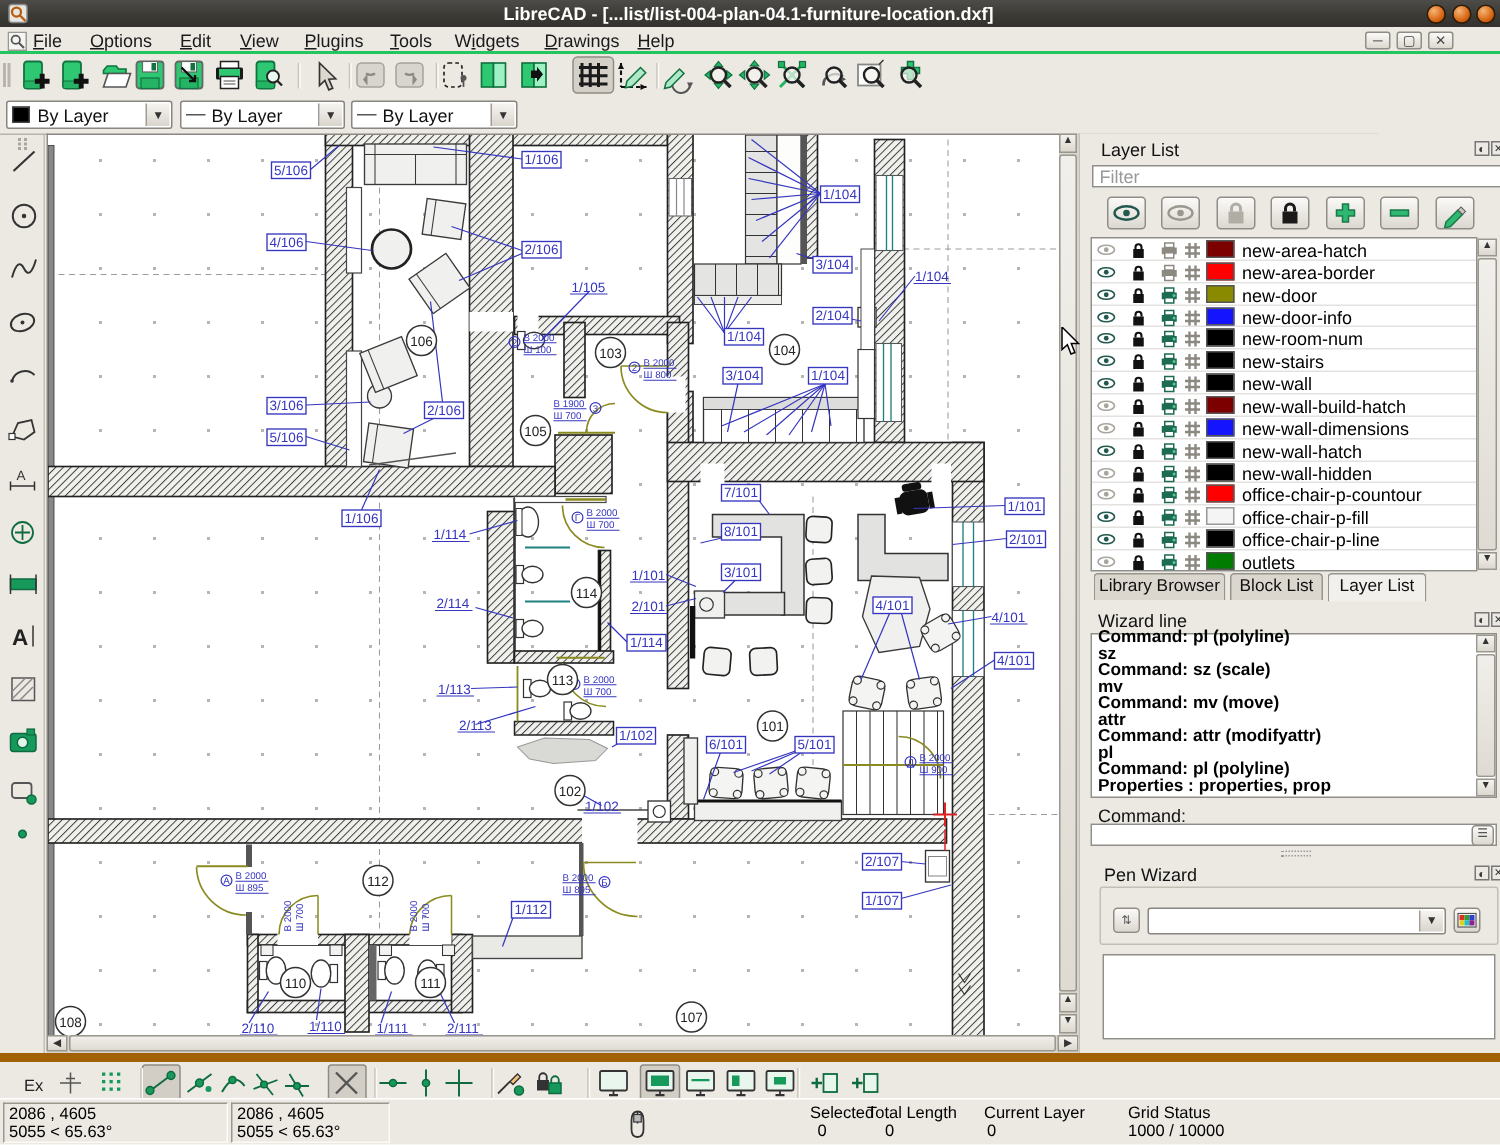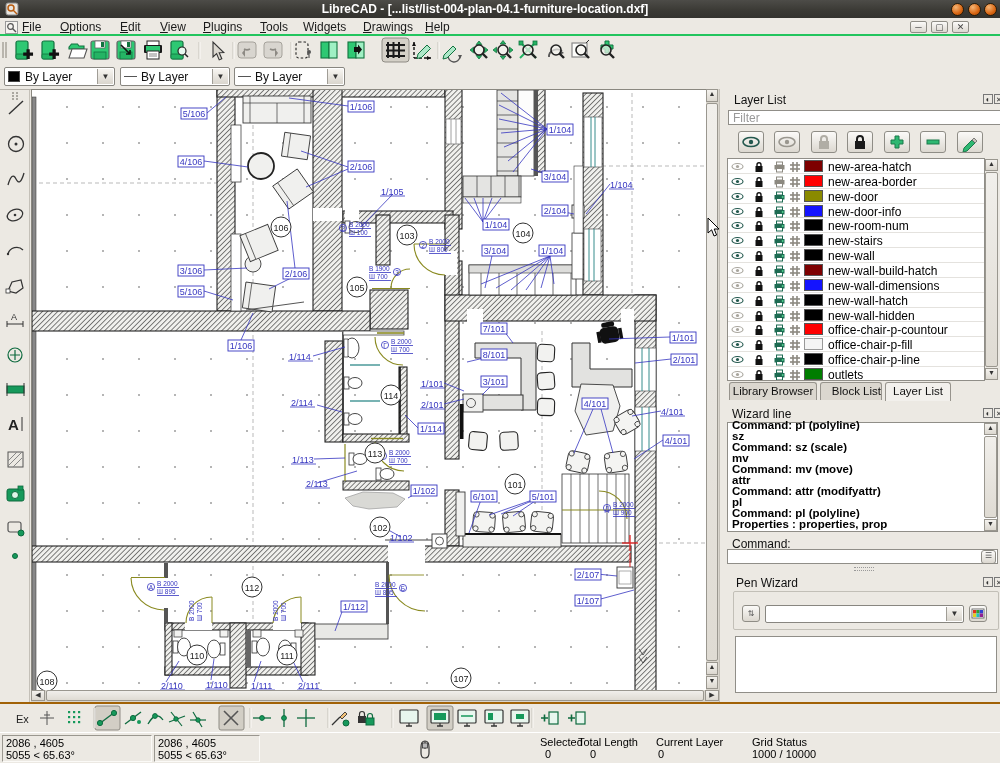--- a/index.html
+++ b/index.html
@@ -3,21 +3,21 @@
 <meta charset="utf-8">
 <style>
 * { margin:0; padding:0; box-sizing:border-box; }
 html,body { width:1000px; height:763px; overflow:hidden; font-family:"Liberation Sans",sans-serif; }
 #app { position:relative; width:1000px; height:763px; background:#ece9e3; }
 .abs { position:absolute; }
 
 #titlebar { left:0; top:0; width:1000px; height:18px;
   background:linear-gradient(#4d4c48,#3a3934 60%,#33322e); color:#fff;
   font-weight:bold; font-size:12px; }
-#titletext { left:270px; top:2px; width:430px; text-align:center; white-space:nowrap; }
+#titletext { left:284px; top:2px; width:430px; text-align:center; white-space:nowrap; }
 .winball { top:3px; width:13px; height:13px; border-radius:50%;
   background:radial-gradient(circle at 35% 30%, #f5b575, #d86613 60%, #9c3f00);
   border:1px solid #2a1c08; }
 
 #menubar { left:0; top:18px; width:1000px; height:18px; background:#ece9e3; font-size:12px; color:#1a1a1a; border-bottom:2px solid #22c55e;}
 .menuitem { position:absolute; top:2px; }
 .mdibtn { position:absolute; top:3px; width:17px; height:12px; background:linear-gradient(#fbfaf8,#dcd8d0); border:1px solid #8f8d86; border-radius:2px; font-size:9px; line-height:10px; text-align:center; color:#444; }
 
 #toolbar1 { left:0; top:36px; width:1000px; height:28px; background:#ece9e3; }
 #toolbar2 { left:0; top:64px; width:919px; height:26px; background:#ece9e3; border-bottom:1px solid #b8b4ac; }
@@ -46,21 +46,21 @@
 .licon { position:absolute; top:1px; font-size:10px; }
 
 .tab { position:absolute; top:382px; height:18px; background:#dbd7cf; border:1px solid #97948d; border-bottom:none; border-radius:3px 3px 0 0; font-size:12px; color:#111; text-align:center; padding-top:2px;}
 .tab.active { background:#f2f0ec; height:19px;}
 
 #cmdtext { position:absolute; left:727px; top:422px; width:271px; height:110px; background:#fff; border:1px solid #908e88; font-size:11.5px; color:#000; line-height:11px; padding:1px 0 0 4px;font-weight:bold; }
 #cmdinput { position:absolute; left:727px; top:549px; width:271px; height:15px; background:#fff; border:1px solid #908e88; }
 
 #statusbar { left:0; top:732px; width:1000px; height:31px; background:#ece9e3; border-top:1px solid #fff; font-size:11px; color:#000; }
 .scell { position:absolute; top:2px; height:27px; border:1px solid; border-color:#9a978f #fbfaf7 #fbfaf7 #9a978f; padding:1px 3px; line-height:12px;}
-#bottombar { left:0; top:702px; width:1000px; height:30px; background:#ece9e3; border-top:2px solid #a16207; font-size:11px;}
+#bottombar { left:0; top:702px; width:1000px; height:30px; background:#ece9e3; border-top:6px solid #a16207; font-size:11px;}
 </style>
 </head>
 <body>
 <div id="app">
   <div id="titlebar" class="abs">
     <svg class="abs" style="left:5px;top:2px" width="14" height="14" viewBox="0 0 14 14">
         <rect x="1" y="1" width="12" height="12" rx="2" fill="#e8e6e0" stroke="#888"></rect>
         <circle cx="6" cy="6" r="3" fill="none" stroke="#b85c10" stroke-width="1.5"></circle>
         <line x1="8" y1="8" x2="12" y2="12" stroke="#b85c10" stroke-width="1.5"></line>
       </svg>
@@ -1248,21 +1248,21 @@
           </g>
         </svg>
         <div class="sw" style="background:#007d00;border-color:#555"></div>
         <div class="nm">outlets</div>
       </div>
     </div>
   <div class="sbtn" style="left:985px;top:159px;width:13px;height:12px;">▲</div>
   <div class="sthumb" style="left:985px;top:172px;width:13px;height:195px;"></div>
   <div class="sbtn" style="left:985px;top:368px;width:13px;height:12px;">▼</div>
   <div class="tab" style="left:729px;width:88px;font-size:11.5px;">Library Browser</div>
-  <div class="tab" style="left:820px;width:62px;font-size:11.5px;text-align:right;">Block List</div>
+  <div class="tab" style="left:820px;width:62px;font-size:11.5px;">Block List</div>
   <div class="tab active" style="left:885px;width:66px;font-size:11.5px;">Layer List</div>
 
   <div class="docktitle" style="left:732px;top:407px;">Wizard line</div>
   <div class="dockbtn" style="left:983px;top:408px;">◐</div>
   <div class="dockbtn" style="left:994px;top:408px;font-size:7px;">✕</div>
   <div id="cmdtext">
       <div style="margin-top:-4px">Command: pl (polyline)<br>sz<br>Command: sz (scale)<br>mv<br>Command: mv (move)<br>attr<br>Command: attr (modifyattr)<br>pl<br>Command: pl (polyline)<br>Properties : properties, prop</div>
     </div>
   <div class="sbtn" style="left:984px;top:423px;width:13px;height:12px;">▲</div>
   <div class="sthumb" style="left:984px;top:436px;width:13px;height:82px;"></div>

